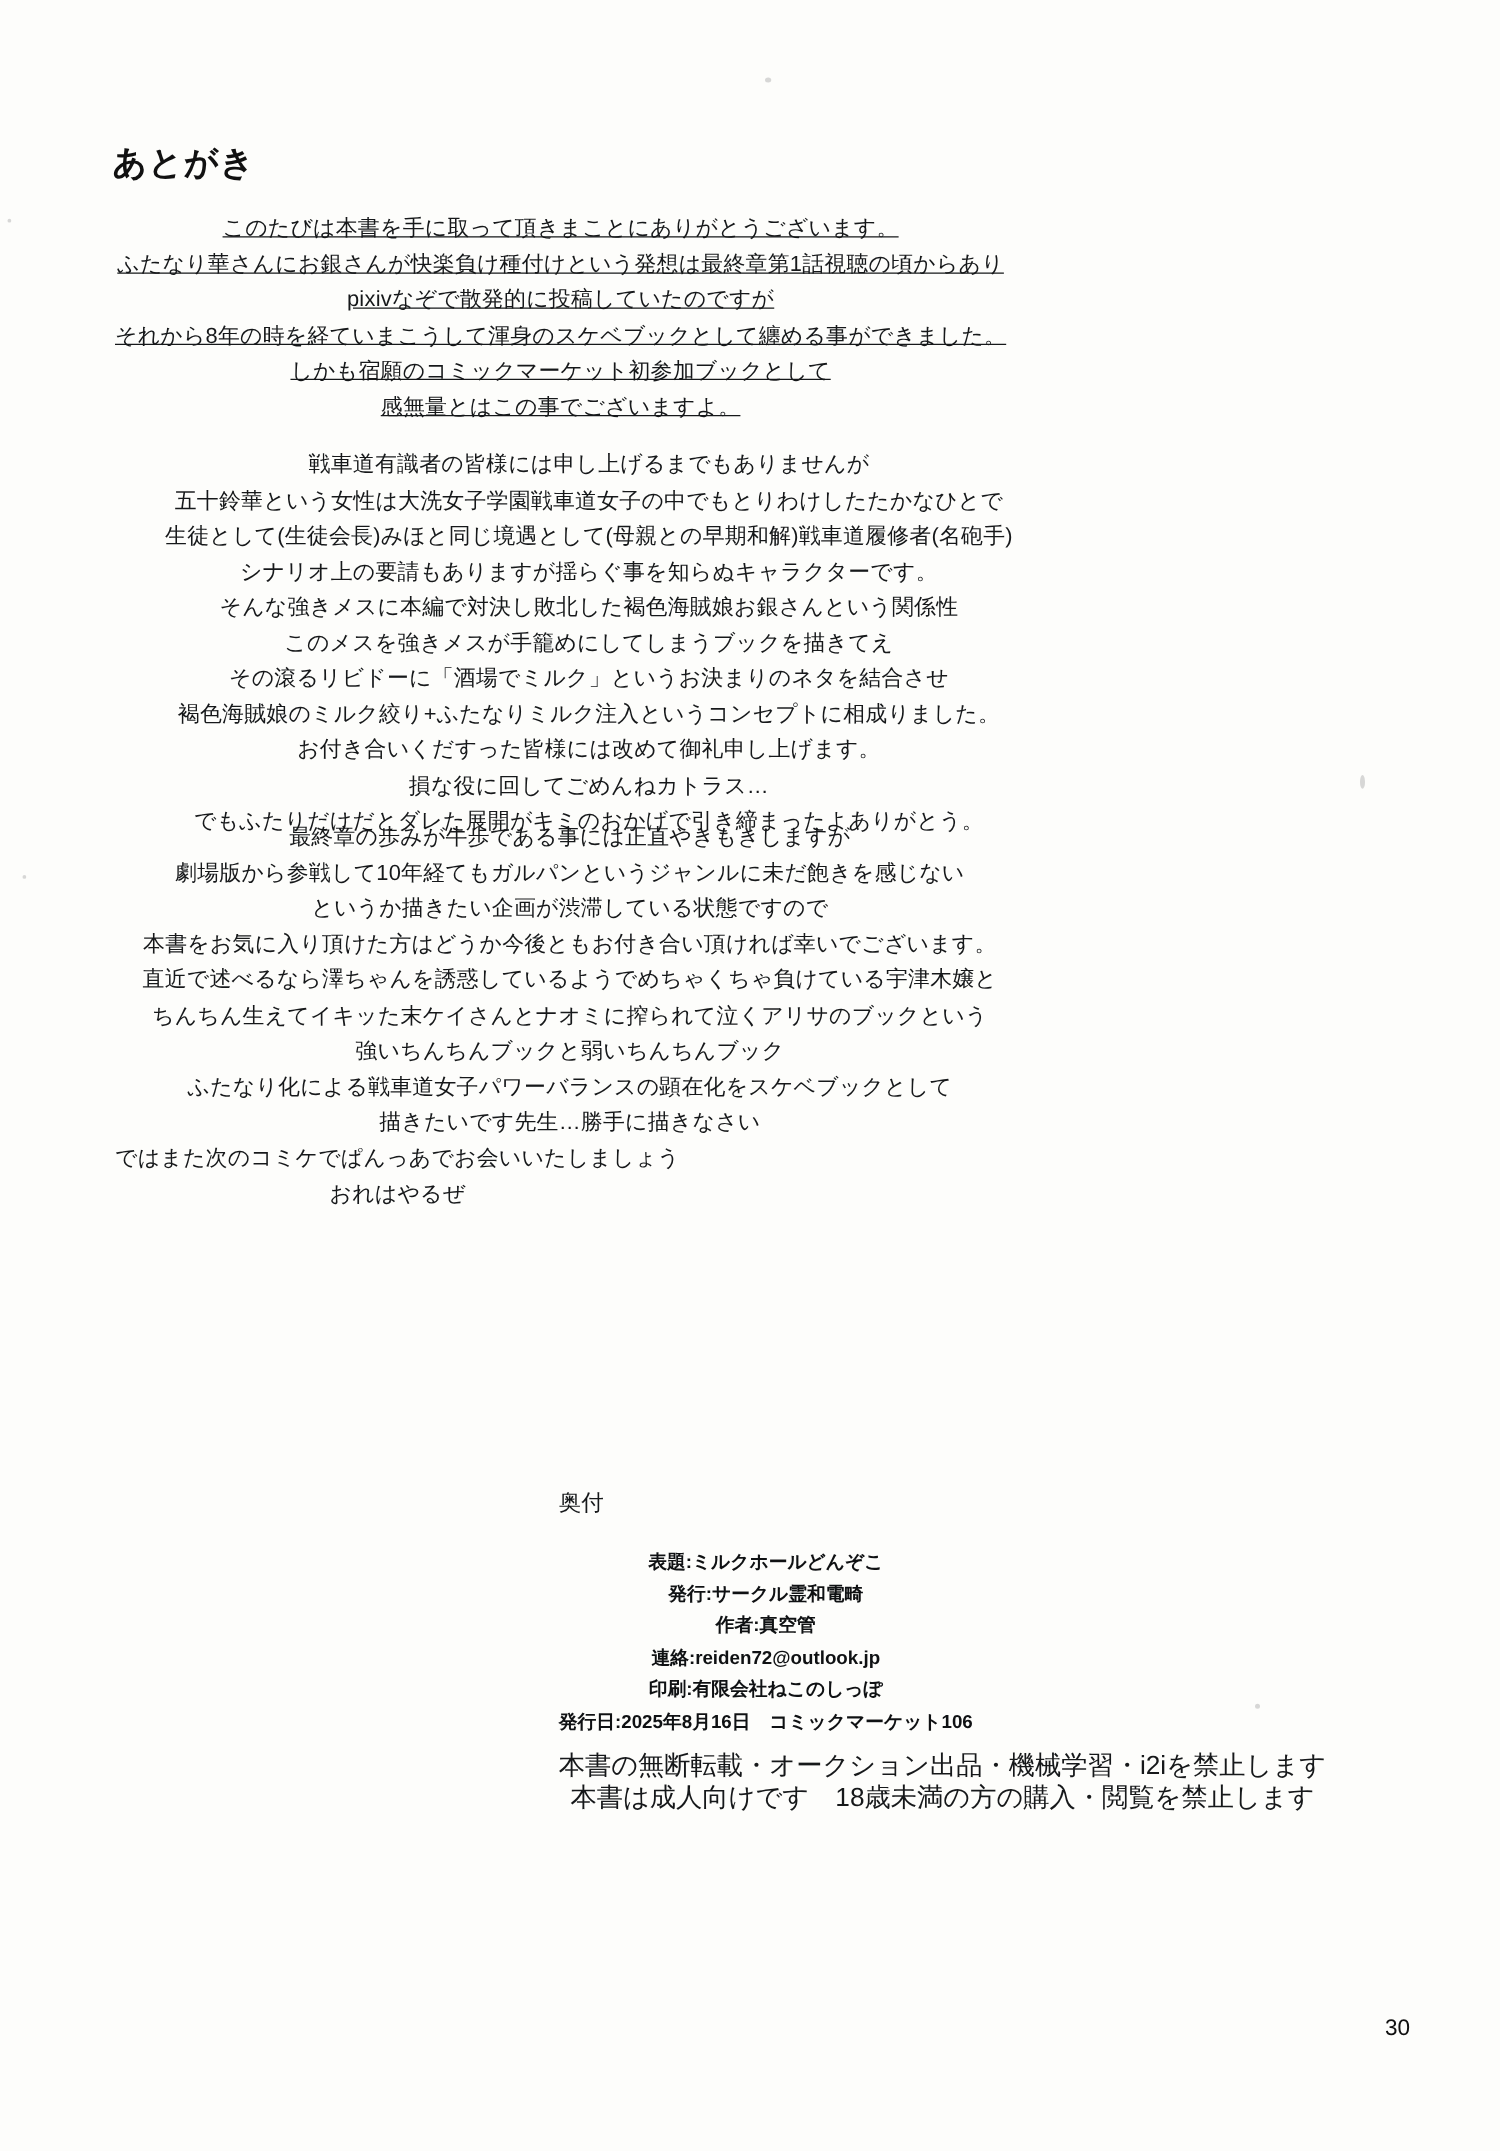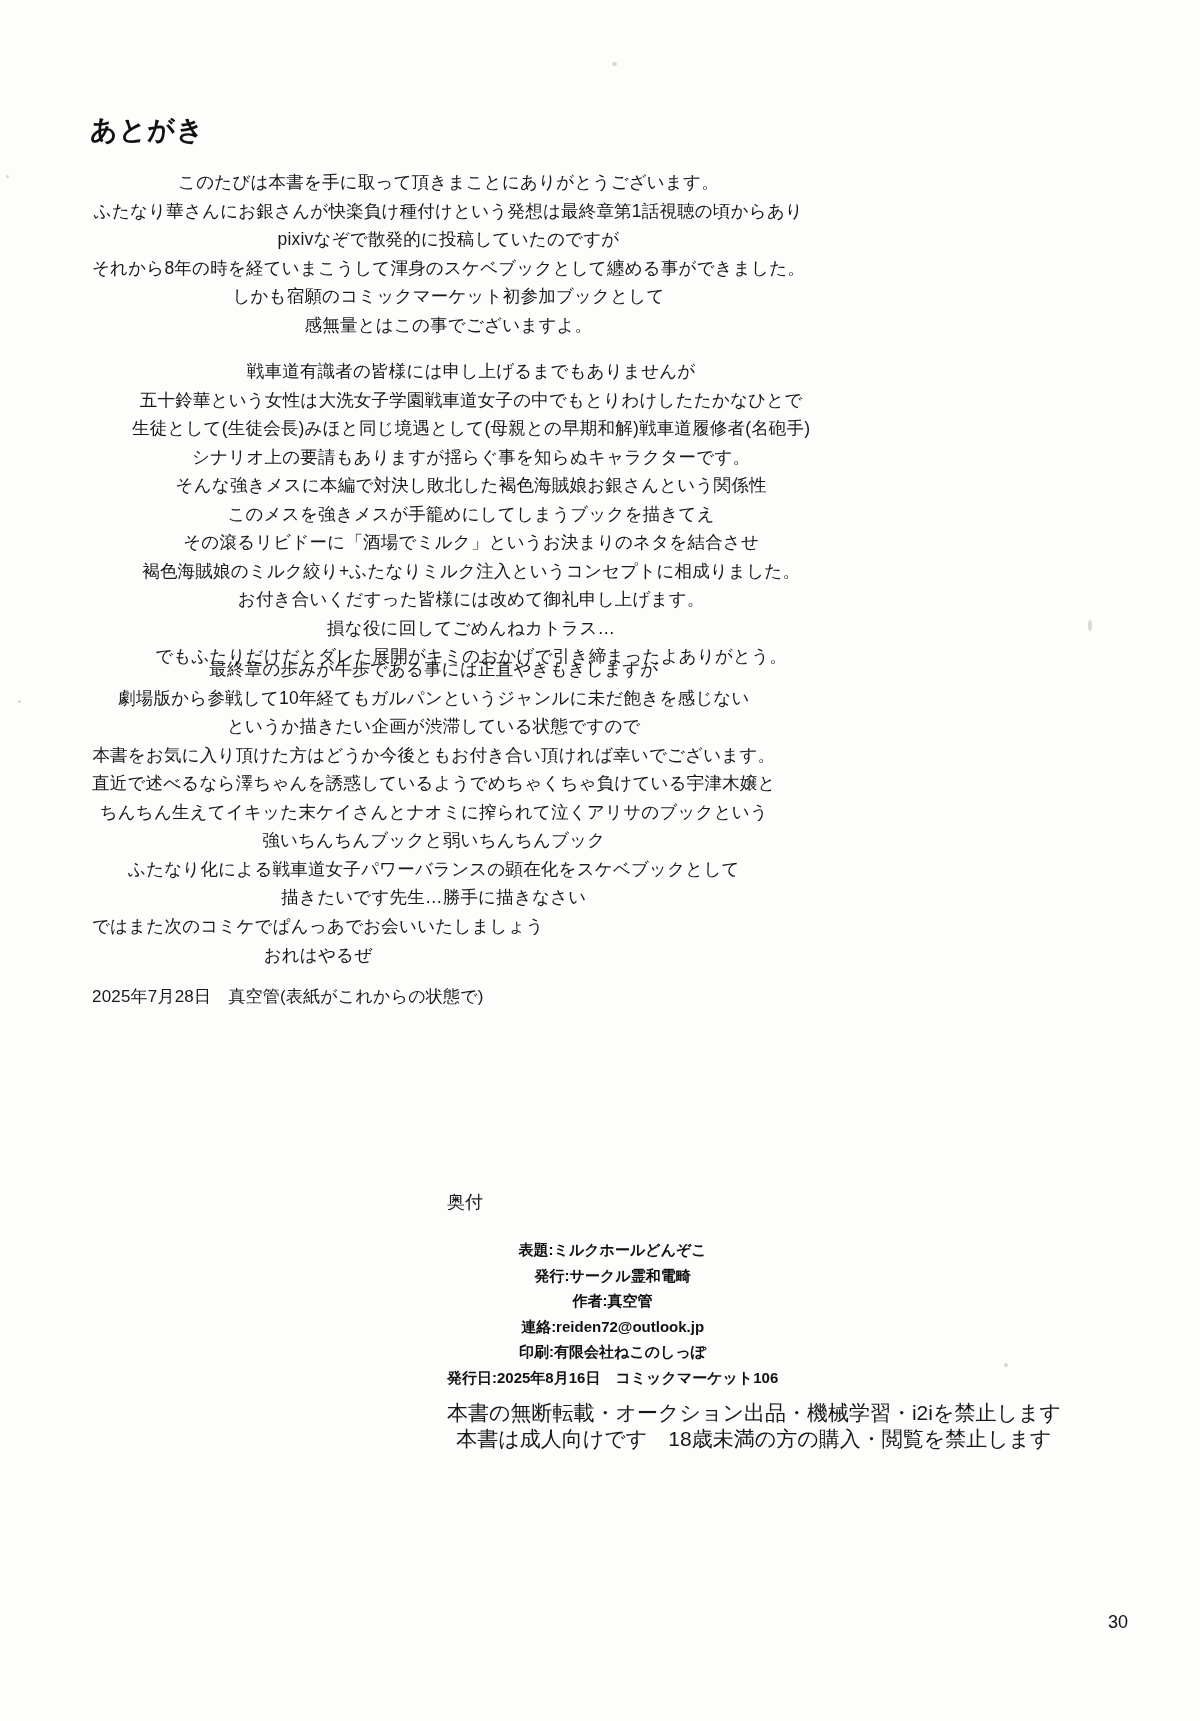--- a/index.html
+++ b/index.html
@@ -43,23 +43,23 @@
 
   .block {
     position: absolute;
     left: 92px;
     font-size: 17.5px;
     line-height: 28.5px;
     color: #16181a;
     white-space: pre-wrap;
     letter-spacing: .2px;
   }
-  .block-1 { top: 168px; }
+  .block-1 { top: 168px; text-decoration: underline; }
   .block-2 { top: 357px; margin-left: 40px; }
-  .block-3 { top: 655px; }
+  .block-3 { top: 655px; margin-left: 22px; }
   .block-4 { top: 912px; }
   .block-date { top: 983px; font-size: 17px; }
   .colophon-title {
     position: absolute;
     left: 447px;
     top: 1190px;
     font-size: 18px;
     color: #16181a;
   }
   .colophon-body {
@@ -128,21 +128,20 @@
 本書をお気に入り頂けた方はどうか今後ともお付き合い頂ければ幸いでございます。
 直近で述べるなら澤ちゃんを誘惑しているようでめちゃくちゃ負けている宇津木嬢と
 ちんちん生えてイキッた末ケイさんとナオミに搾られて泣くアリサのブックという
 強いちんちんブックと弱いちんちんブック
 ふたなり化による戦車道女子パワーバランスの顕在化をスケベブックとして
 描きたいです先生…勝手に描きなさい</div>
 
   <div class="block block-4">ではまた次のコミケでぱんっあでお会いいたしましょう
 おれはやるぜ</div>
 
-  <div class="block block-date">2025年7月28日　真空管(表紙がこれからの状態で)</div>
 
   <div class="colophon-title">奥付</div>
 
   <div class="colophon-body">表題:ミルクホールどんぞこ
 発行:サークル霊和電畸
 作者:真空管
 連絡:reiden72@outlook.jp
 印刷:有限会社ねこのしっぽ
 発行日:2025年8月16日　コミックマーケット106</div>
 

